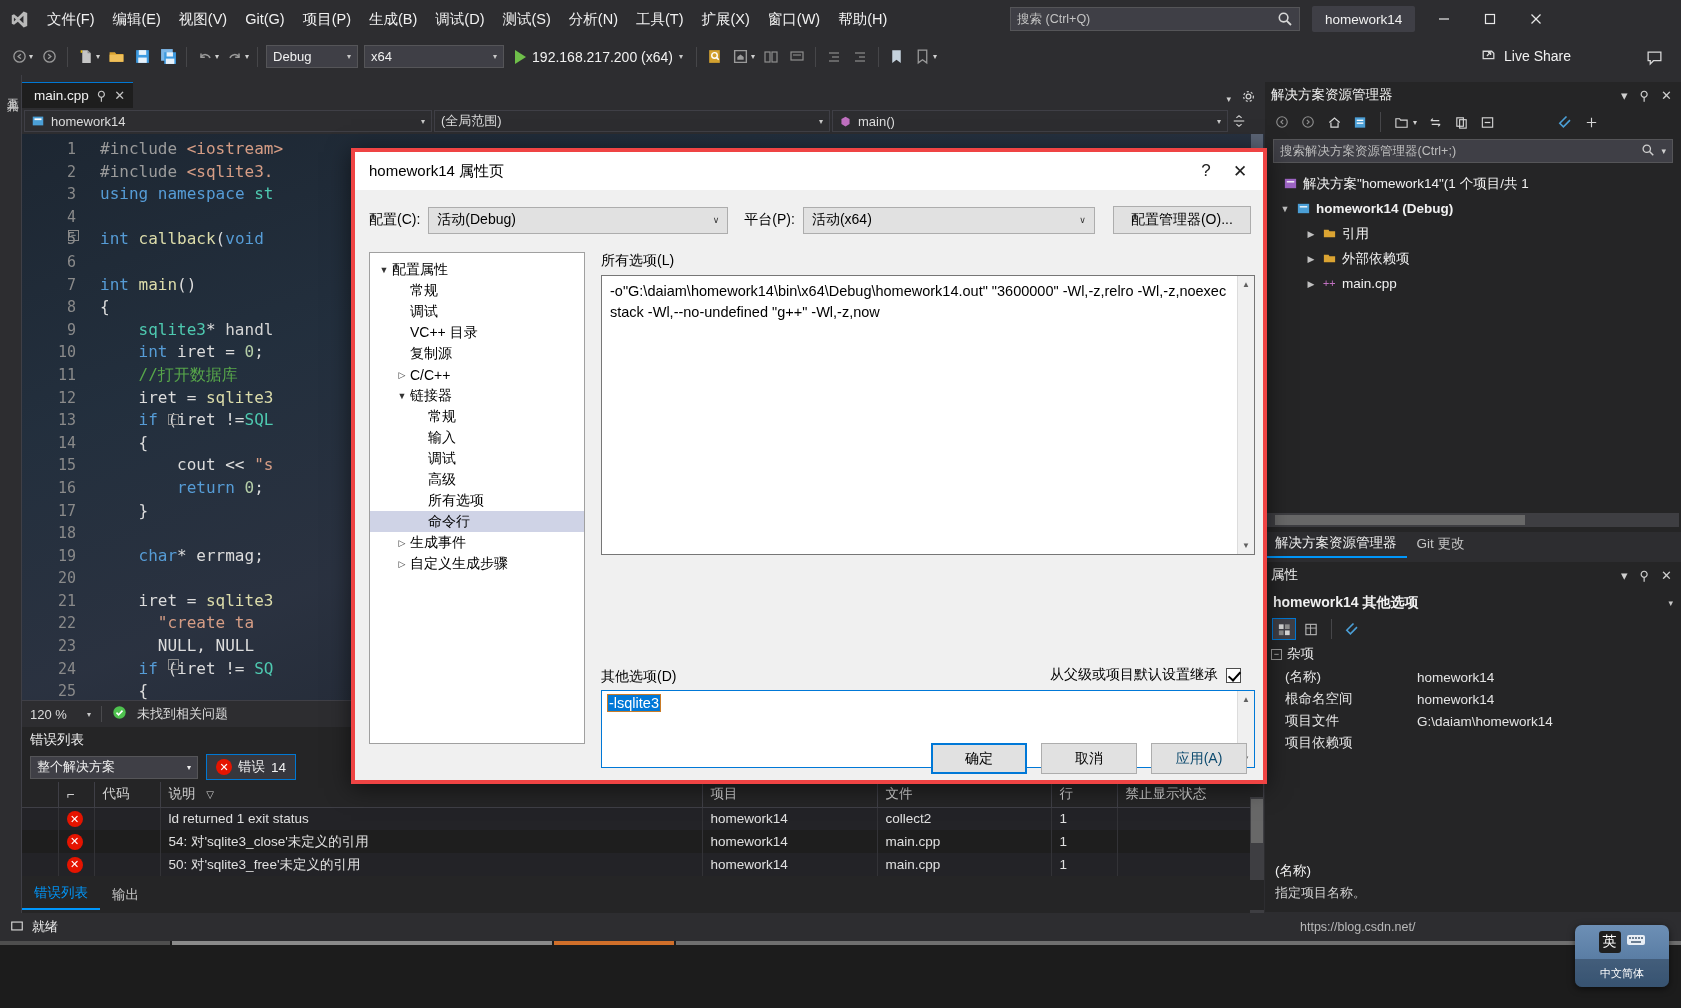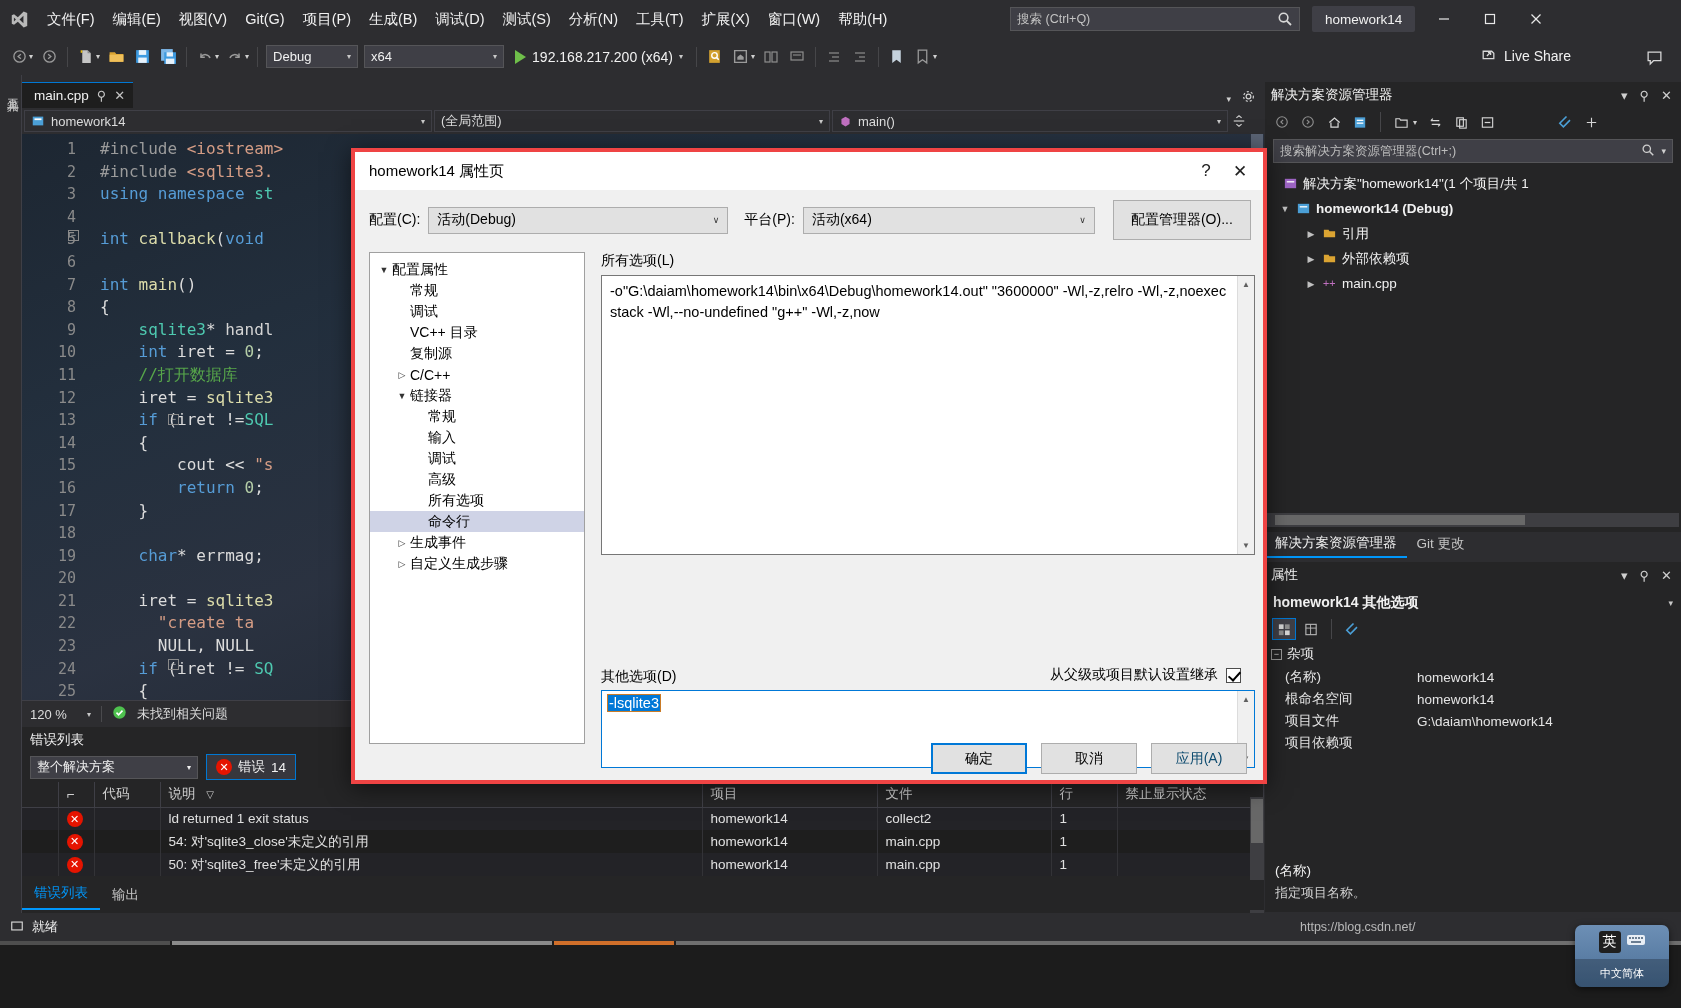--- a/index.html
+++ b/index.html
@@ -253,21 +253,21 @@
 
   .row-cfg { position:absolute; left:0; top:14px; width:916px; height:32px; display:flex; align-items:center; padding-left:14px; gap:8px; }
   .lbl { font-size:14px; color:#000; }
   .wcombo {
     background:#e1e1e1; border:1px solid #adadad; height:27px; display:flex; align-items:center;
     padding:0 8px; font-size:14px; color:#000;
   }
   .wcombo .cv { flex:1; }
   .wcombo .ca { font-size:9px; color:#333; }
   .wbtn {
-    background:#e1e1e1; border:1px solid #adadad; height:40px; font-size:14px; color:#000;
+    background:#e1e1e1; border:1px solid #adadad; height:28px; font-size:14px; color:#000;
     display:flex; align-items:center; justify-content:center; padding:0 10px;
   }
   .wbtn.primary { border:2px solid #0078d7; background:#e1e1e1; }
 
   .treepane {
     position:absolute; left:14px; top:62px; width:216px; height:492px;
     background:#fff; border:1px solid #a0a0a0; overflow:hidden;
   }
   .dtree { padding:6px 0 0 0; font-size:14px; color:#000; }
   .dtrow { display:flex; align-items:center; height:21px; white-space:nowrap; }

